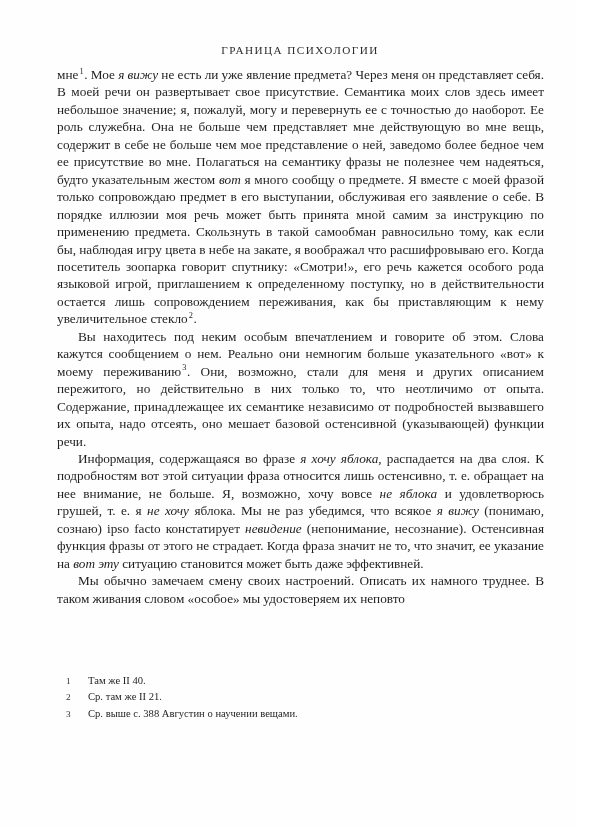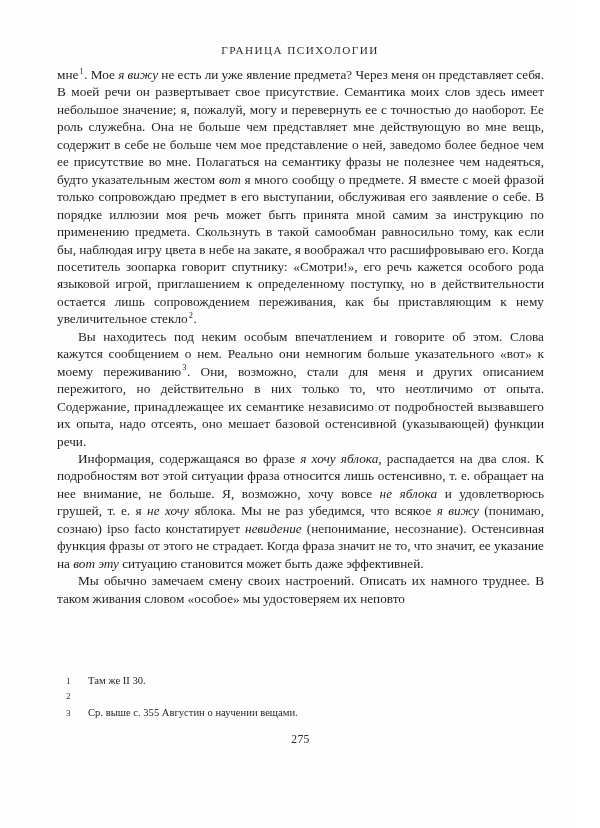--- a/index.html
+++ b/index.html
@@ -116,26 +116,26 @@
   <div class="body-block">
     <p class="para"><span>мне</span><span class="fn-ref">1</span><span>. Мое </span><em>я вижу</em><span> не есть ли уже явление предмета? Через меня он пред­ставляет себя. В моей речи он развертывает свое присутствие. Семан­тика моих слов здесь имеет небольшое значение; я, пожалуй, могу и пе­ревернуть ее с точностью до наоборот. Ее роль служебна. Она не боль­ше чем представляет мне действующую во мне вещь, содержит в себе не больше чем мое представление о ней, заведомо более бедное чем ее присутствие во мне. Полагаться на семантику фразы не полезнее чем надеяться, будто указательным жестом </span><em>вот</em><span> я много сообщу о предме­те. Я вместе с моей фразой только сопровождаю предмет в его высту­пании, обслуживая его заявление о себе. В порядке иллюзии моя речь может быть принята мной самим за инструкцию по применению пред­мета. Скользнуть в такой самообман равносильно тому, как если бы, на­блюдая игру цвета в небе на закате, я воображал что расшифровываю его. Когда посетитель зоопарка говорит спутнику: «Смотри!», его речь кажется особого рода языковой игрой, приглашением к определенному поступку, но в действительности остается лишь сопровождением пере­живания, как бы приставляющим к нему увеличительное стекло</span><span class="fn-ref">2</span><span>.</span></p>
     <p class="para indent"><span>Вы находитесь под неким особым впечатлением и говорите об этом. Слова кажутся сообщением о нем. Реально они немногим больше указа­тельного «вот» к моему переживанию</span><span class="fn-ref">3</span><span>. Они, возможно, стали для меня и других описанием пережитого, но действительно в них только то, что неотличимо от опыта. Содержание, принадлежащее их семантике неза­висимо от подробностей вызвавшего их опыта, надо отсеять, оно меша­ет базовой остенсивной (указывающей) функции речи.</span></p>
     <p class="para indent"><span>Информация, содержащаяся во фразе </span><em>я хочу яблока</em><span>, распадается на два слоя. К подробностям вот этой ситуации фраза относится лишь остенсивно, т. е. обращает на нее внимание, не больше. Я, возможно, хо­чу вовсе </span><em>не яблока</em><span> и удовлетворюсь грушей, т. е. я </span><em>не хочу</em><span> яблока. Мы не раз убедимся, что всякое </span><em>я вижу</em><span> (понимаю, сознаю) ipso facto констати­рует </span><em>невидение</em><span> (непонимание, несознание). Остенсивная функция фра­зы от этого не страдает. Когда фраза значит не то, что значит, ее указа­ние на </span><em>вот эту</em><span> ситуацию становится может быть даже эффективней.</span></p>
     <p class="para indent"><span>Мы обычно замечаем смену своих настроений. Описать их намного труднее. В таком живания словом «особое» мы удостоверяем их неповто­</span></p>
   </div>
 
   <div class="footnotes">
     <div class="footnote">
       <span class="footnote-num">1</span>
-      <span class="footnote-text">Там же II 30.</span>
+      <span class="footnote-text">Там же II 40.</span>
     </div>
     <div class="footnote">
       <span class="footnote-num">2</span>
+      <span class="footnote-text">Ср. там же II 21.</span>
     </div>
     <div class="footnote">
       <span class="footnote-num">3</span>
-      <span class="footnote-text">Ср. выше с. 355 Августин о научении вещами.</span>
+      <span class="footnote-text">Ср. выше с. 388 Августин о научении вещами.</span>
     </div>
   </div>
 
-  <div class="folio">275</div>
 
 </div>
 
 </body></html>

